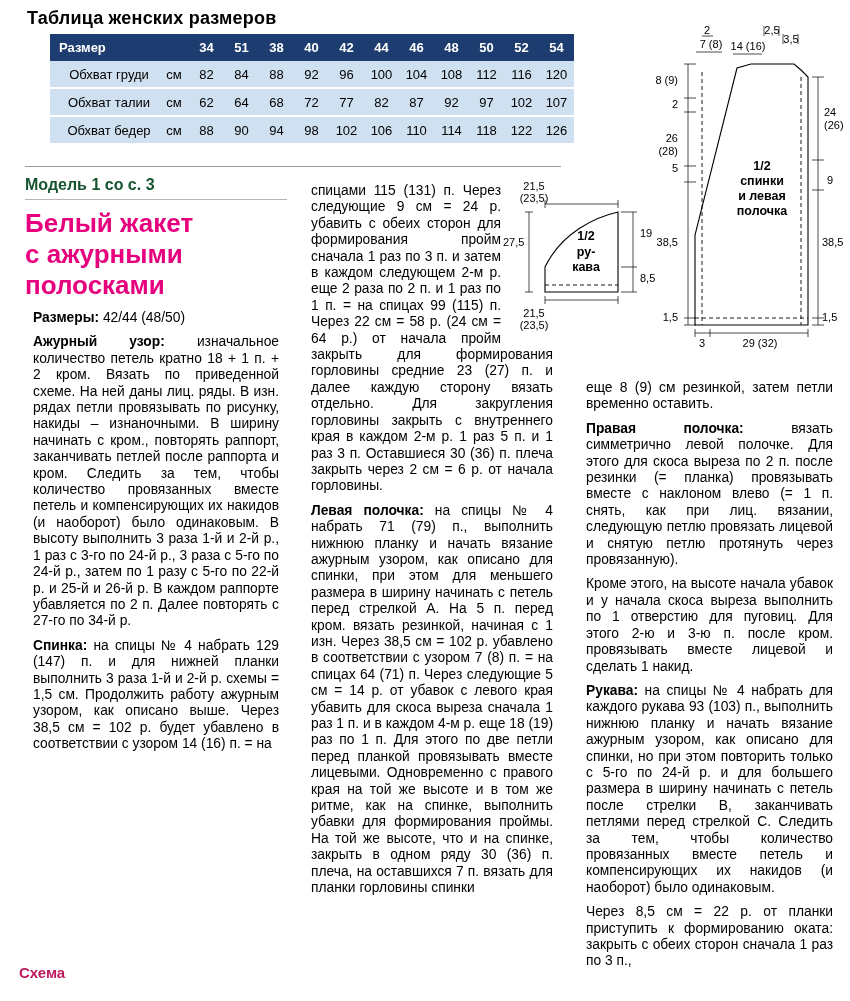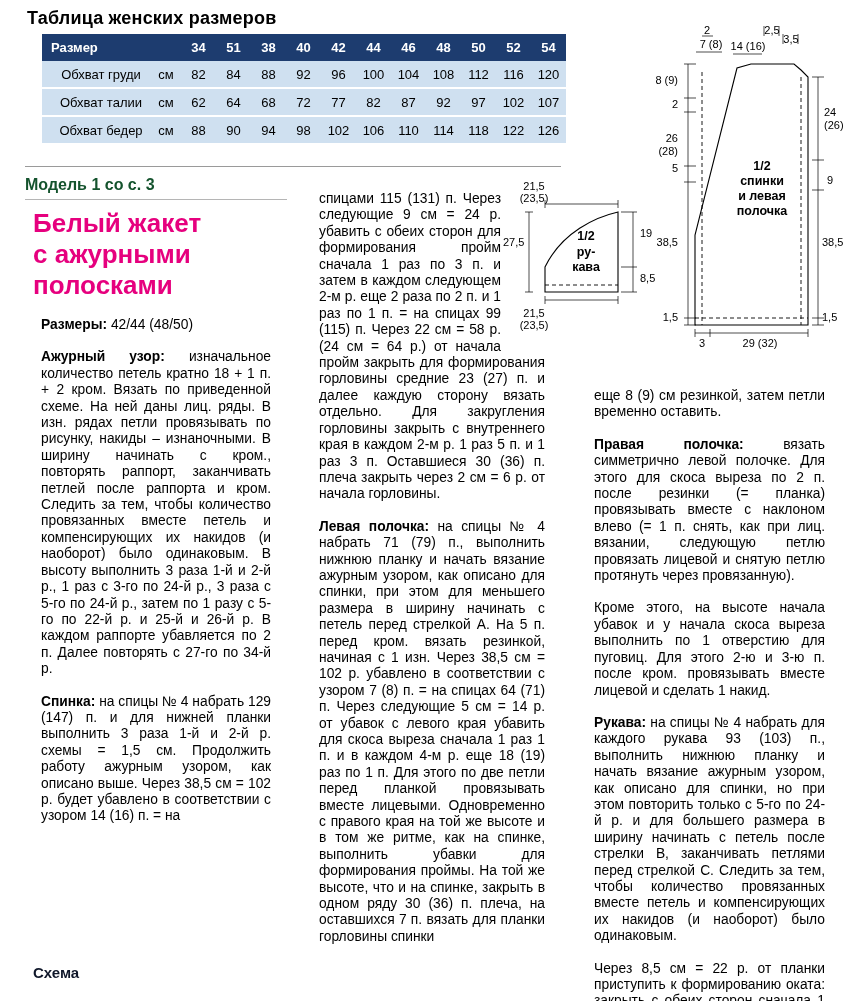--- a/index.html
+++ b/index.html
@@ -5,42 +5,42 @@
   html,body{margin:0;padding:0}
   body{
     width:850px;height:1001px;position:relative;overflow:hidden;
     background:#ffffff;color:#000;
     font-family:"Liberation Sans",sans-serif;
   }
   #page{position:absolute;inset:0;width:806px;height:1001px;background:#fff}
 
   
   .table-title{position:absolute;left:27px;top:8px;font-size:18px;font-weight:700;letter-spacing:.2px}
-  table.size{position:absolute;left:42px;top:34px;border-collapse:collapse}
+  table.size{position:absolute;left:50px;top:34px;border-collapse:collapse}
   .size th{background:#1d3c6f;color:#fff;font-weight:700;font-size:13px;height:27px;text-align:center;padding:0}
   .size th.corner{width:130px;text-align:left;padding-left:9px}
   .size th.num{width:35px}
   .size td{background:#cfe0f0;font-size:13px;height:26px;text-align:center;padding:0;border-bottom:2px solid #fff}
   .size td.lbl{width:100px;text-align:center;padding-left:9px}
   .size td.unit{width:30px}
   .size td.val{width:35px}
 
   .rule-top{position:absolute;left:25px;top:166px;width:536px;height:1px;background:#9a9a9a}
 
   
   .col{position:absolute;top:175px;font-size:13.8px;line-height:16.4px;text-align:justify}
   #col-left{left:25px;width:262px}
   #col-mid{left:303px;width:258px}
   #col-right{left:578px;top:372px;width:263px}
-  .para{margin:16px;padding:0}
+  .para{margin:8px;padding:0}
   .para b{font-weight:700}
   .model-ref{color:#14532d;font-size:16px;font-weight:700;line-height:19px;text-align:left}
   .ref-rule{height:1px;background:#b5b5b5;margin:5px 0 8px}
-  .art-title{color:#e6007e;font-size:26px;line-height:31px;font-weight:700;text-align:left;margin:0 8px 9px}
-  .schema{position:absolute;left:33px;top:964px;color:#0f172a;font-weight:700;font-size:15px}
+  .art-title{color:#e6007e;font-size:26px;line-height:31px;font-weight:700;text-align:left;margin:0 0 9px}
+  .schema{position:absolute;left:19px;top:964px;color:#be185d;font-weight:700;font-size:15px}
   .spacer{float:right;width:60px;height:172px}
 
   
   .diagrams{position:absolute;left:500px;top:20px;width:350px;height:335px}
   .ln{stroke:#000;stroke-width:1.1;fill:none}
   .dash{stroke-dasharray:4 3;stroke-width:0.9}
   .dim{stroke:#000;stroke-width:0.7;fill:none}
   .diagrams text{font-family:"Liberation Sans",sans-serif;font-size:11px;fill:#000}
   .diagrams text.am{text-anchor:middle}
   .diagrams text.ae{text-anchor:end}

